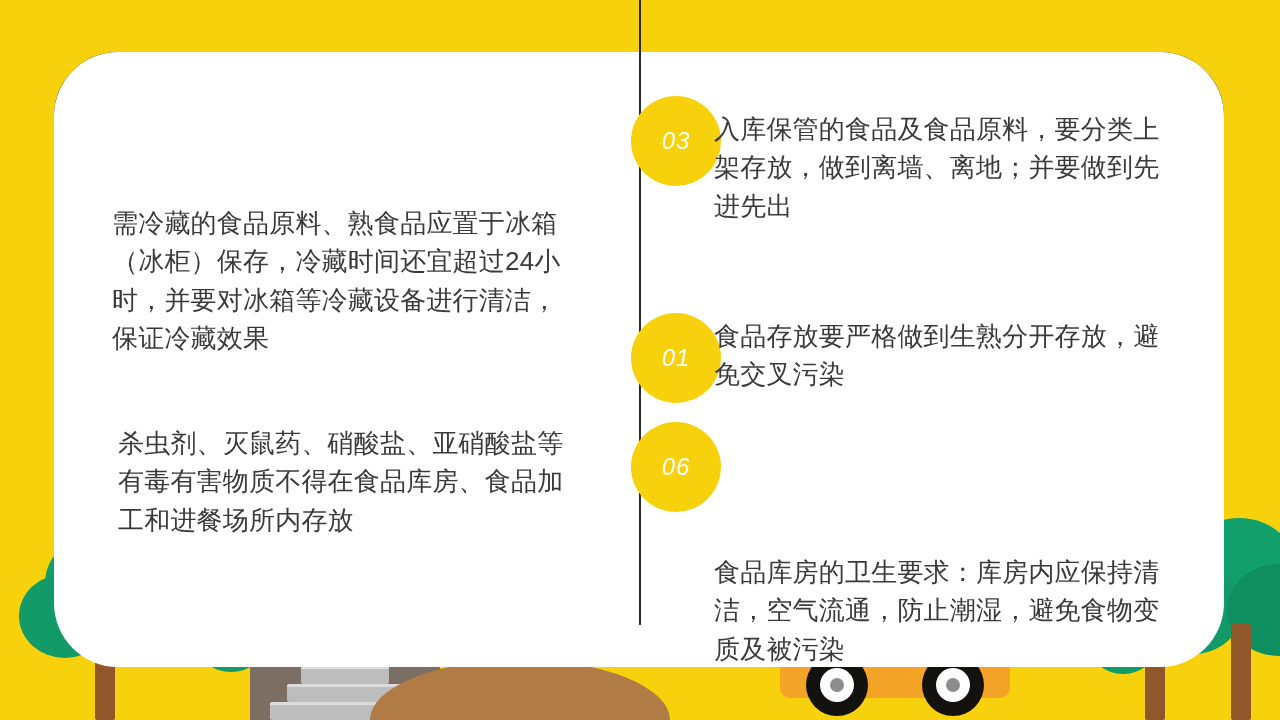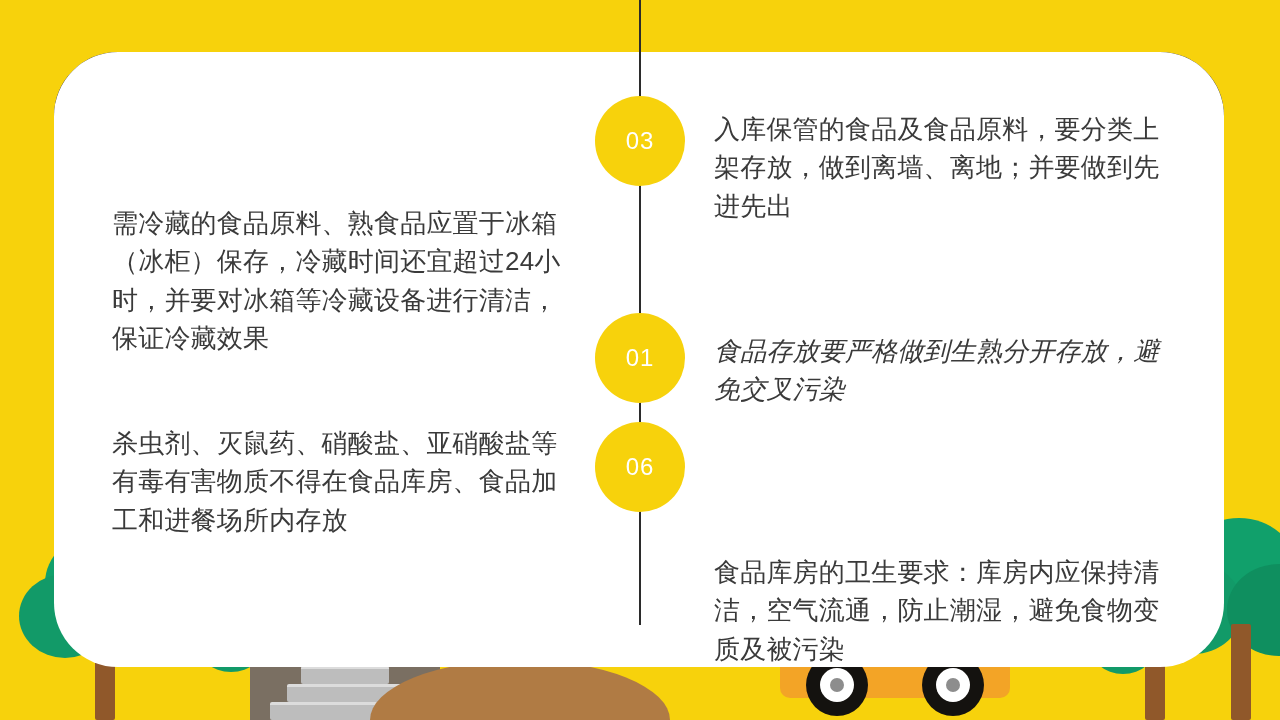--- a/index.html
+++ b/index.html
@@ -85,44 +85,44 @@
 
   
   .timeline { position:absolute; left:0; top:0; width:100%; height:100%; z-index:5; }
 
   .spine {
     position:absolute; left:640px; top:0; width:2px; height:625px;
     background:#2b2b2b; transform:translateX(-1px);
   }
 
   .node {
-    position:absolute; left:640px; width:90px; height:90px;
+    position:absolute; left:676px; width:90px; height:90px;
     transform:translateX(-45px);
     border-radius:50%; background:#f7d20c;
-    display:flex; align-items:center; justify-content:center;
+    display:flex; align-items:center; justify-content:center;font-style:italic;
   }
   .node span {
     color:#ffffff; font-size:24px; letter-spacing:1px; font-weight:400;
     line-height:1;
   }
 
   
   .txt {
     position:absolute; color:#3a3a3a;
     font-size:26px; line-height:1.48; letter-spacing:.2px;
     white-space:pre-line;
   }
   .txt.right { left:714px; width:470px; text-align:left; }
   .txt.left  { left:112px; width:458px; text-align:left; }
 
   
   .p03 { top:110px; }
   .p04 { top:204px; }
-  .p05 { top:332px;font-style:italic; }
-  .p06 { top:424px; }
+  .p05 { top:317px; }
+  .p06 { top:424px;margin-left:6px; }
   .p07 { top:546px;margin-top:7px; }
 </style>
 </head>
 <body>
 
 <div id="slide">
 
   <div class="scene">
 
     <div class="tree" style="left:30px; bottom:0; width:150px; height:185px;">

